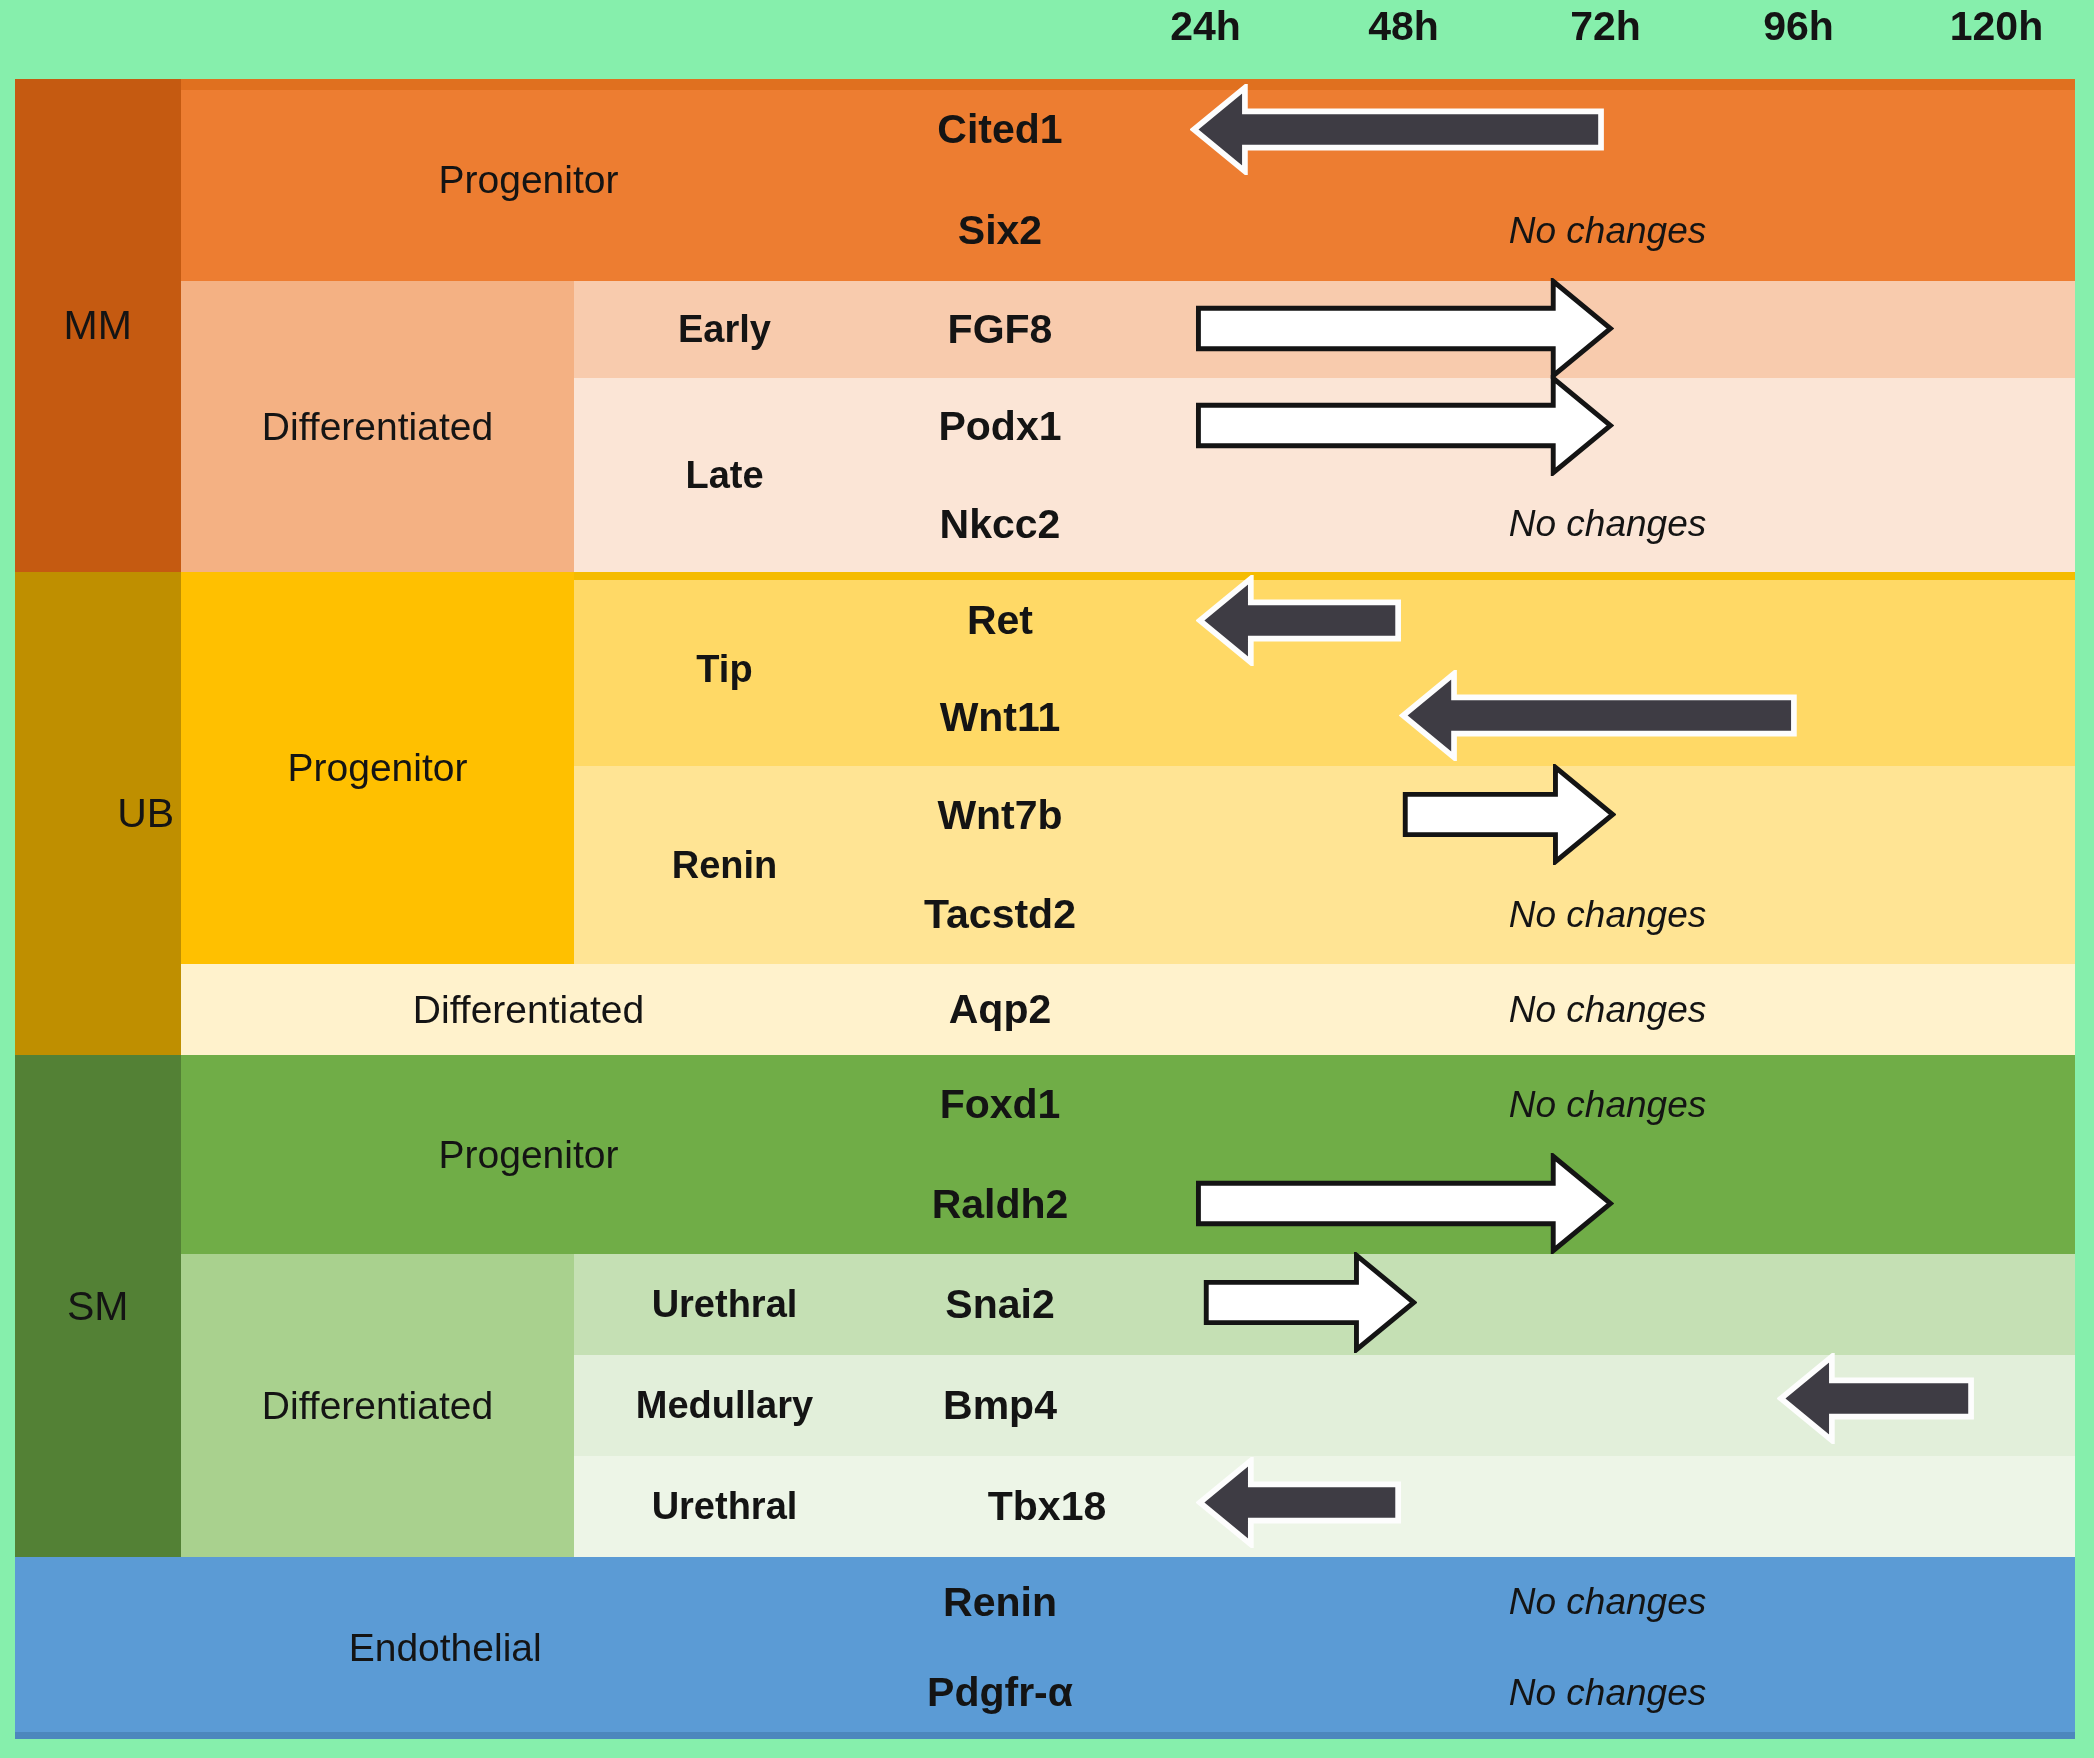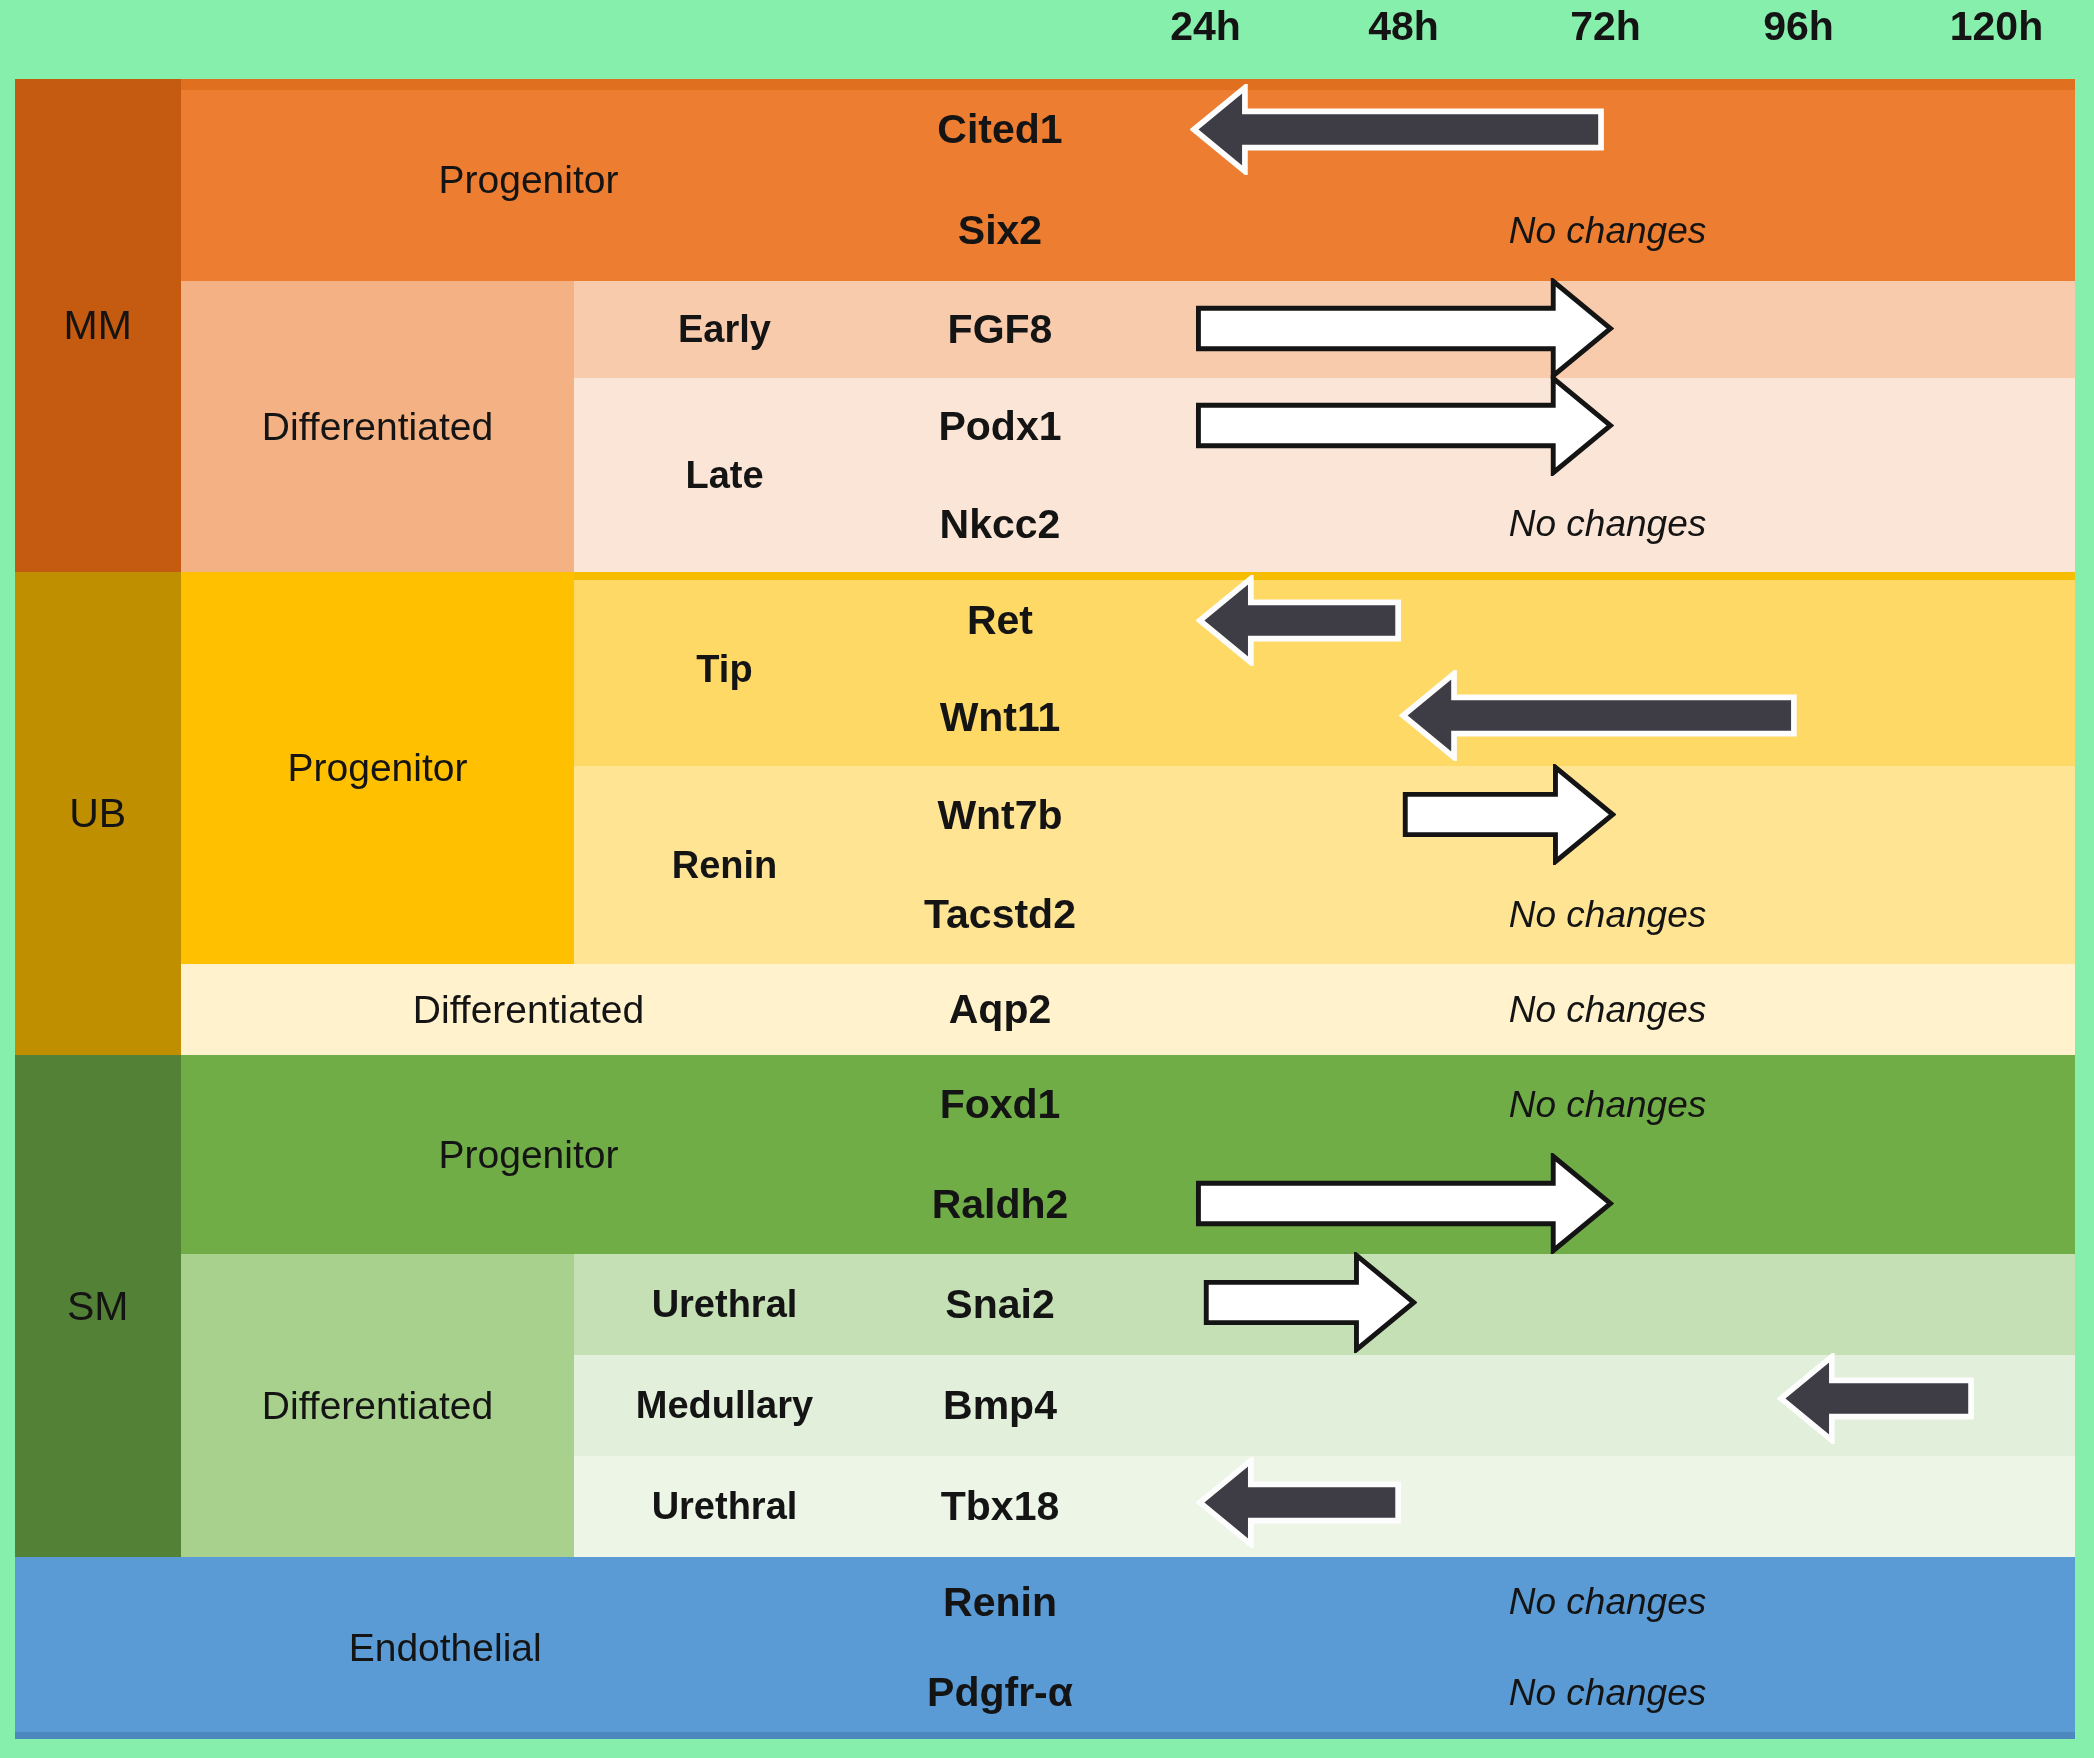--- a/index.html
+++ b/index.html
@@ -46,21 +46,21 @@
   <div class="cell" style="left: 181px; top: 1055px; width: 1894px; height: 199px; background: rgb(112, 173, 71);"></div>
   <div class="cell" style="left: 181px; top: 1254px; width: 393px; height: 303px; background: rgb(169, 209, 142);"></div>
   <div class="cell" style="left: 574px; top: 1254px; width: 1501px; height: 101px; background: rgb(197, 224, 180);"></div>
   <div class="cell" style="left: 574px; top: 1355px; width: 1501px; height: 101px; background: rgb(226, 239, 218);"></div>
   <div class="cell" style="left: 574px; top: 1456px; width: 1501px; height: 101px; background: rgb(237, 245, 231);"></div>
 
   <div class="cell" style="left: 14.7px; top: 1557px; width: 2060px; height: 182px; background: rgb(91, 155, 213);"></div>
   <div class="cell" style="left: 14.7px; top: 1732px; width: 2060px; height: 6.5px; background: rgb(76, 135, 189);"></div>
 
   <div class="lbl cat" style="left:14.7px;top:79px;width:166px;height:493px;border-radius:6px;">MM</div>
-  <div class="lbl cat" style="left:14.7px;top:572px;width:166px;height:483px;">UB</div>
+  <div class="lbl cat" style="left:14.7px;top:572px;width:166px;height:483px;padding-left:48px;">UB</div>
   <div class="lbl cat" style="left:14.7px;top:1055px;width:166px;height:502px;">SM</div>
 
   <div class="lbl lineage" style="left:181px;top:79px;width:695px;height:202px;">Progenitor</div>
   <div class="lbl lineage" style="left:181px;top:281px;width:393px;height:291px;">Differentiated</div>
   <div class="lbl sub" style="left:574px;top:281px;width:301px;height:97px;">Early</div>
   <div class="lbl sub" style="left:574px;top:378px;width:301px;height:195px;">Late</div>
 
   <div class="lbl lineage" style="left:181px;top:572px;width:393px;height:392px;">Progenitor</div>
   <div class="lbl sub" style="left:574px;top:572px;width:301px;height:194px;">Tip</div>
   <div class="lbl sub" style="left:574px;top:766px;width:301px;height:198px;">Renin</div>
@@ -81,21 +81,21 @@
   <div class="lbl gene" style="left:851px;top:475px;width:298px;height:98px;">Nkcc2</div>
   <div class="lbl gene" style="left:851px;top:572px;width:298px;height:97px;">Ret</div>
   <div class="lbl gene" style="left:851px;top:669px;width:298px;height:97px;">Wnt11</div>
   <div class="lbl gene" style="left:851px;top:766px;width:298px;height:99px;">Wnt7b</div>
   <div class="lbl gene" style="left:851px;top:865px;width:298px;height:99px;">Tacstd2</div>
   <div class="lbl gene" style="left:851px;top:964px;width:298px;height:91px;">Aqp2</div>
   <div class="lbl gene" style="left:851px;top:1055px;width:298px;height:99px;">Foxd1</div>
   <div class="lbl gene" style="left:851px;top:1155px;width:298px;height:99px;">Raldh2</div>
   <div class="lbl gene" style="left:851px;top:1254px;width:298px;height:101px;">Snai2</div>
   <div class="lbl gene" style="left:851px;top:1355px;width:298px;height:101px;">Bmp4</div>
-  <div class="lbl gene" style="left:851px;top:1456px;width:298px;height:101px;">Tbx18</div>
+  <div class="lbl gene" style="left:898px;top:1456px;width:298px;height:101px;">Tbx18</div>
   <div class="lbl gene" style="left:851px;top:1557px;width:298px;height:90px;">Renin</div>
   <div class="lbl gene" style="left:851px;top:1647px;width:298px;height:91px;">Pdgfr-α</div>
 
   <div class="lbl nochange" style="left:1457px;top:180px;width:301px;height:101px;">No changes</div>
   <div class="lbl nochange" style="left:1457px;top:475px;width:301px;height:98px;">No changes</div>
   <div class="lbl nochange" style="left:1457px;top:865px;width:301px;height:99px;">No changes</div>
   <div class="lbl nochange" style="left:1457px;top:964px;width:301px;height:91px;">No changes</div>
   <div class="lbl nochange" style="left:1457px;top:1055px;width:301px;height:99px;">No changes</div>
   <div class="lbl nochange" style="left:1457px;top:1557px;width:301px;height:90px;">No changes</div>
   <div class="lbl nochange" style="left:1457px;top:1647px;width:301px;height:91px;">No changes</div>

